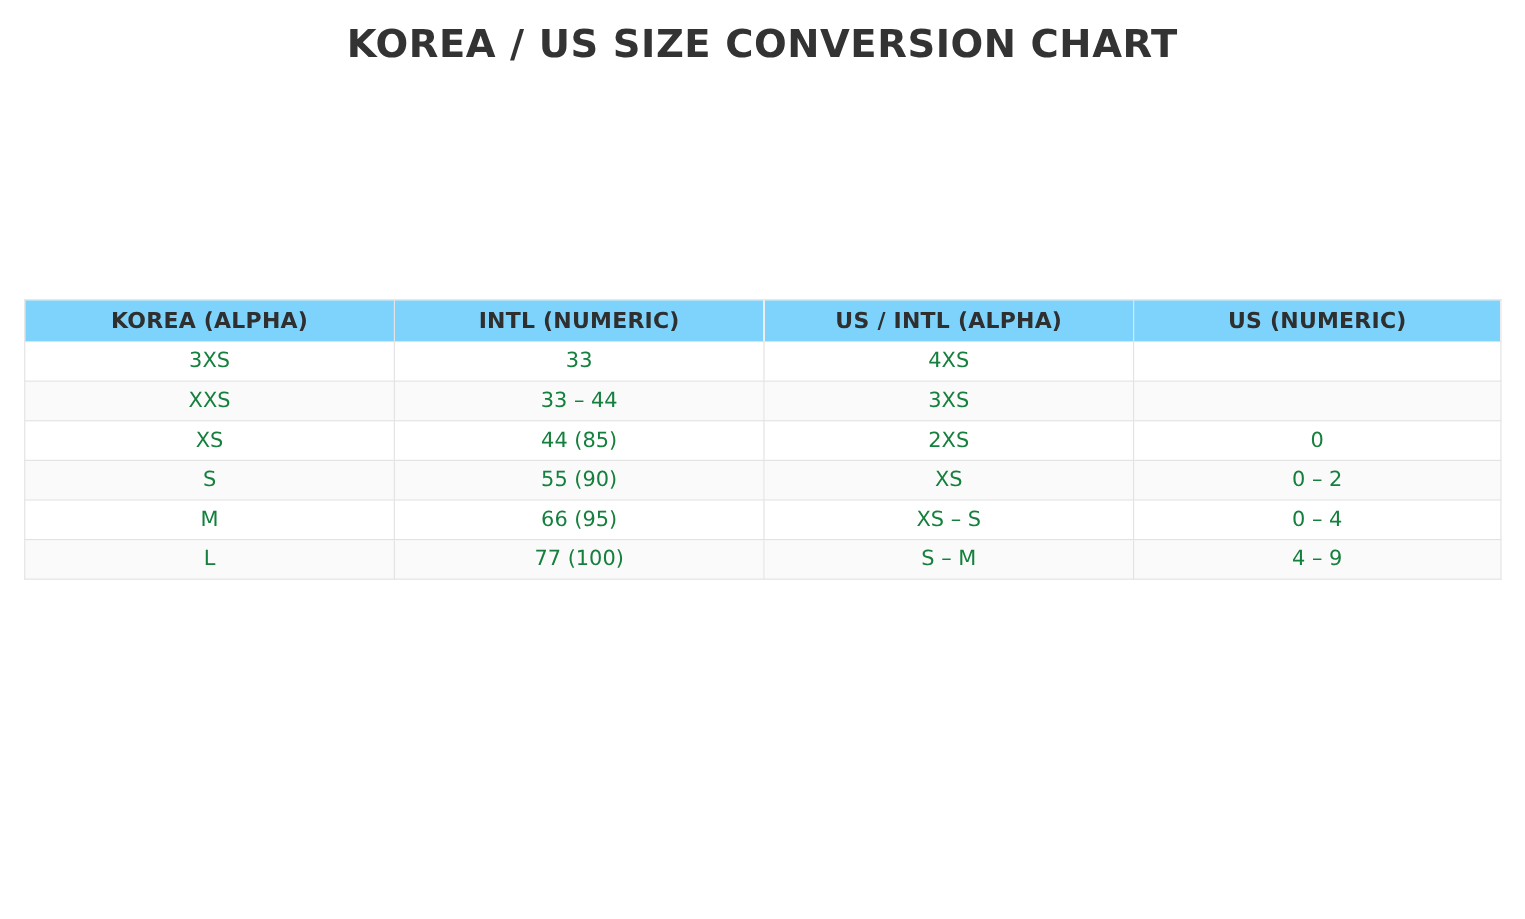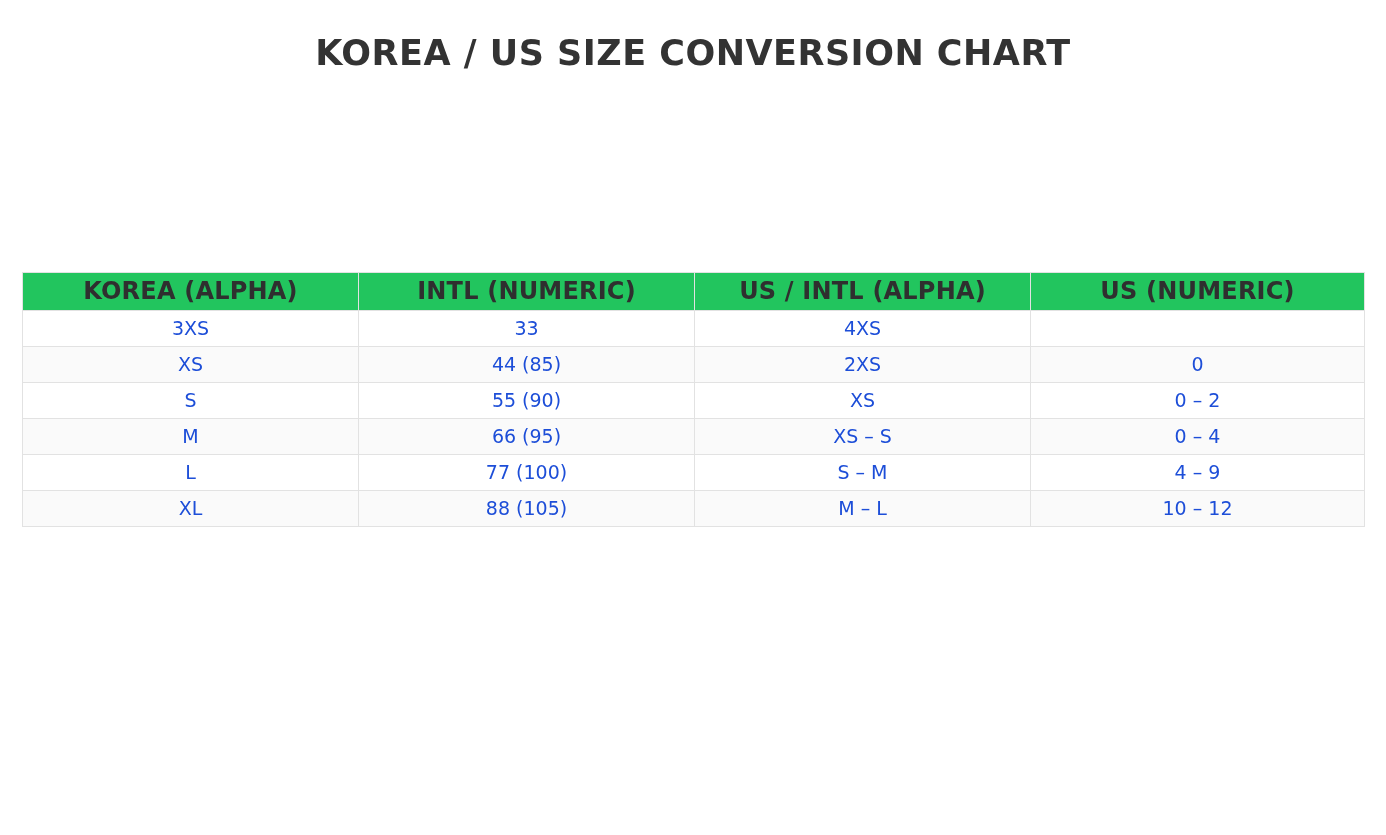--- a/index.html
+++ b/index.html
@@ -20,51 +20,51 @@
     height: 835px;
     box-sizing: border-box;
   }
   .page-title {
     text-align: center;
     font-size: 35px;
     font-weight: bold;
     letter-spacing: 0.5px;
     color: #333333;
     margin: 0;
-    padding-top: 32px;
+    padding-top: 20px;
     line-height: 42px;
   }
   .table-wrap {
     position: absolute;
     left: 22px;
     top: 272px;
     width: 1342px;
   }
   table.size-table {
     width: 100%;
     border-collapse: collapse;
     table-layout: fixed;
     font-size: 19px;
   }
   table.size-table th,
   table.size-table td {
     border: 1px solid #e2e2e2;
     text-align: center;
-    color: #1d4ed8;
+    color: #15803d;
     padding: 0;
     height: 35px;
     line-height: 35px;
     font-weight: normal;
     white-space: nowrap;
     overflow: hidden;
   }
   table.size-table thead th {
-    background: #22c55e;
+    background: #7dd3fc;
     font-weight: bold;
-    font-size: 24px;
+    font-size: 20px;
     color: #2f2f2f;
     height: 37px;
     line-height: 37px;
     letter-spacing: 0.2px;
   }
   table.size-table tbody tr:nth-child(even) td {
     background: #fafafa;
   }
   table.size-table tbody tr:nth-child(odd) td {
     background: #ffffff;
@@ -98,20 +98,26 @@
         </tr>
       </thead>
       <tbody>
         <tr>
           <td>3XS</td>
           <td>33</td>
           <td>4XS</td>
           <td></td>
         </tr>
         <tr>
+          <td>XXS</td>
+          <td>33 – 44</td>
+          <td>3XS</td>
+          <td></td>
+        </tr>
+        <tr>
           <td>XS</td>
           <td>44 (85)</td>
           <td>2XS</td>
           <td>0</td>
         </tr>
         <tr>
           <td>S</td>
           <td>55 (90)</td>
           <td>XS</td>
           <td>0 – 2</td>
@@ -121,23 +127,17 @@
           <td>66 (95)</td>
           <td>XS – S</td>
           <td>0 – 4</td>
         </tr>
         <tr>
           <td>L</td>
           <td>77 (100)</td>
           <td>S – M</td>
           <td>4 – 9</td>
         </tr>
-        <tr>
-          <td>XL</td>
-          <td>88 (105)</td>
-          <td>M – L</td>
-          <td>10 – 12</td>
-        </tr>
       </tbody>
     </table>
   </div>
 
 </div>
 
 </body></html>

